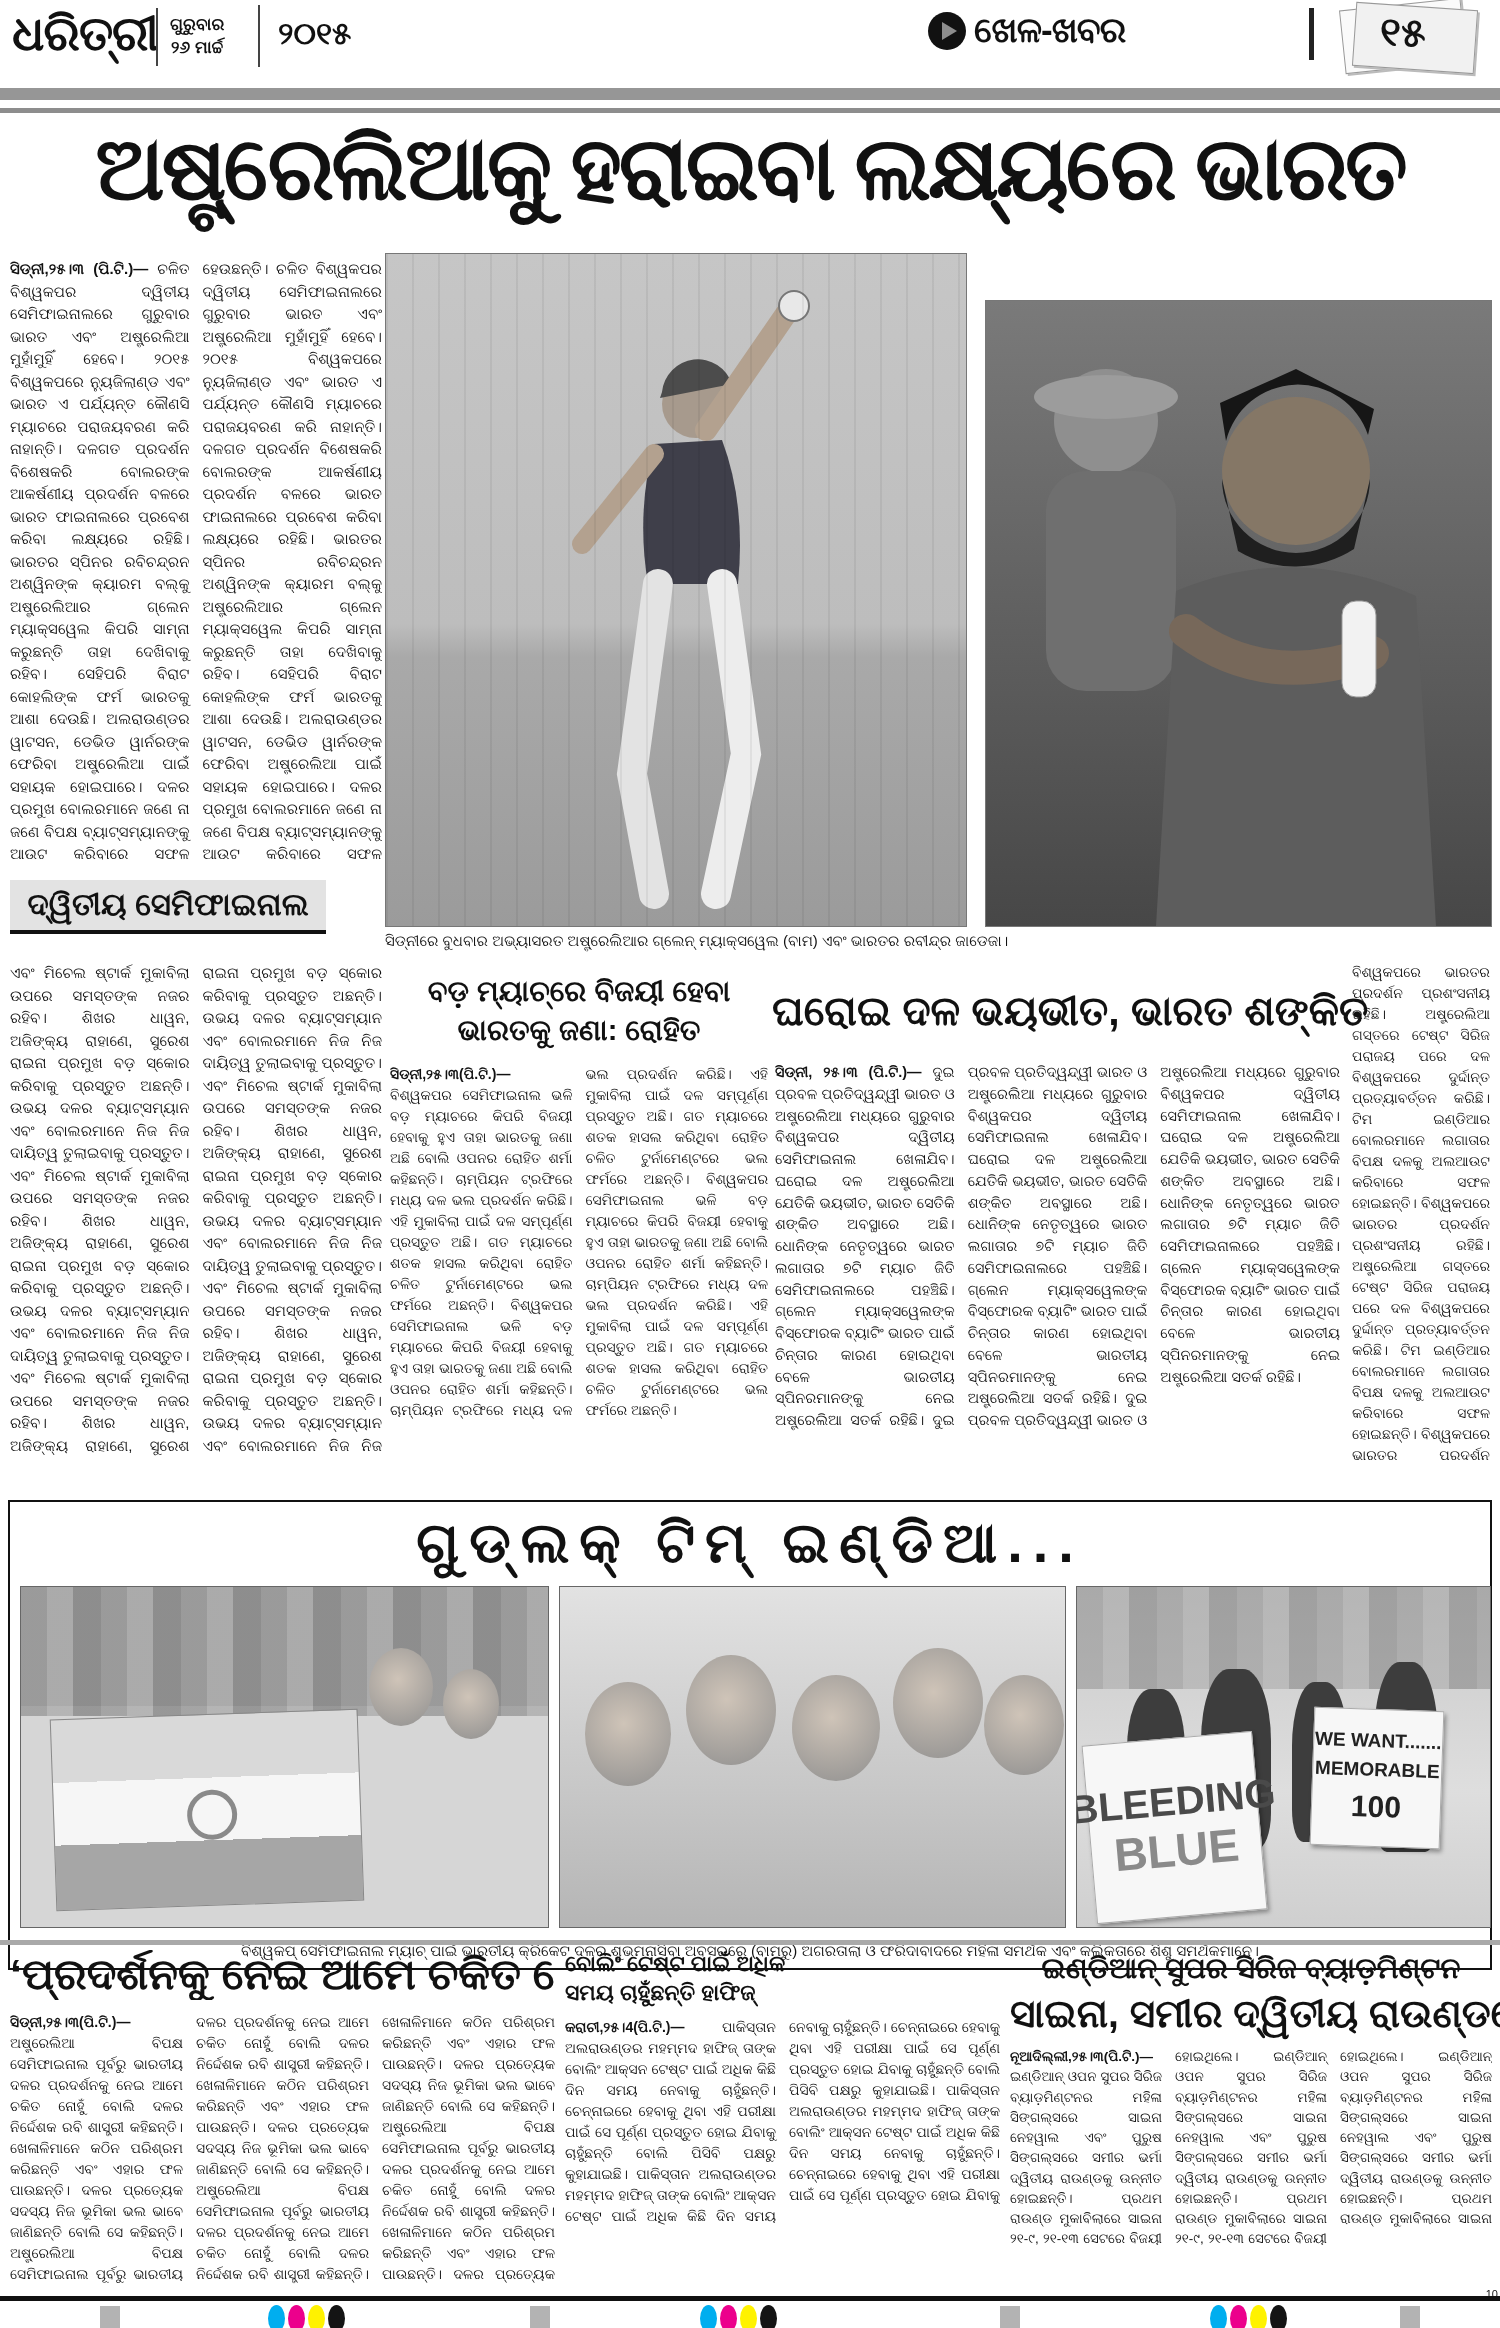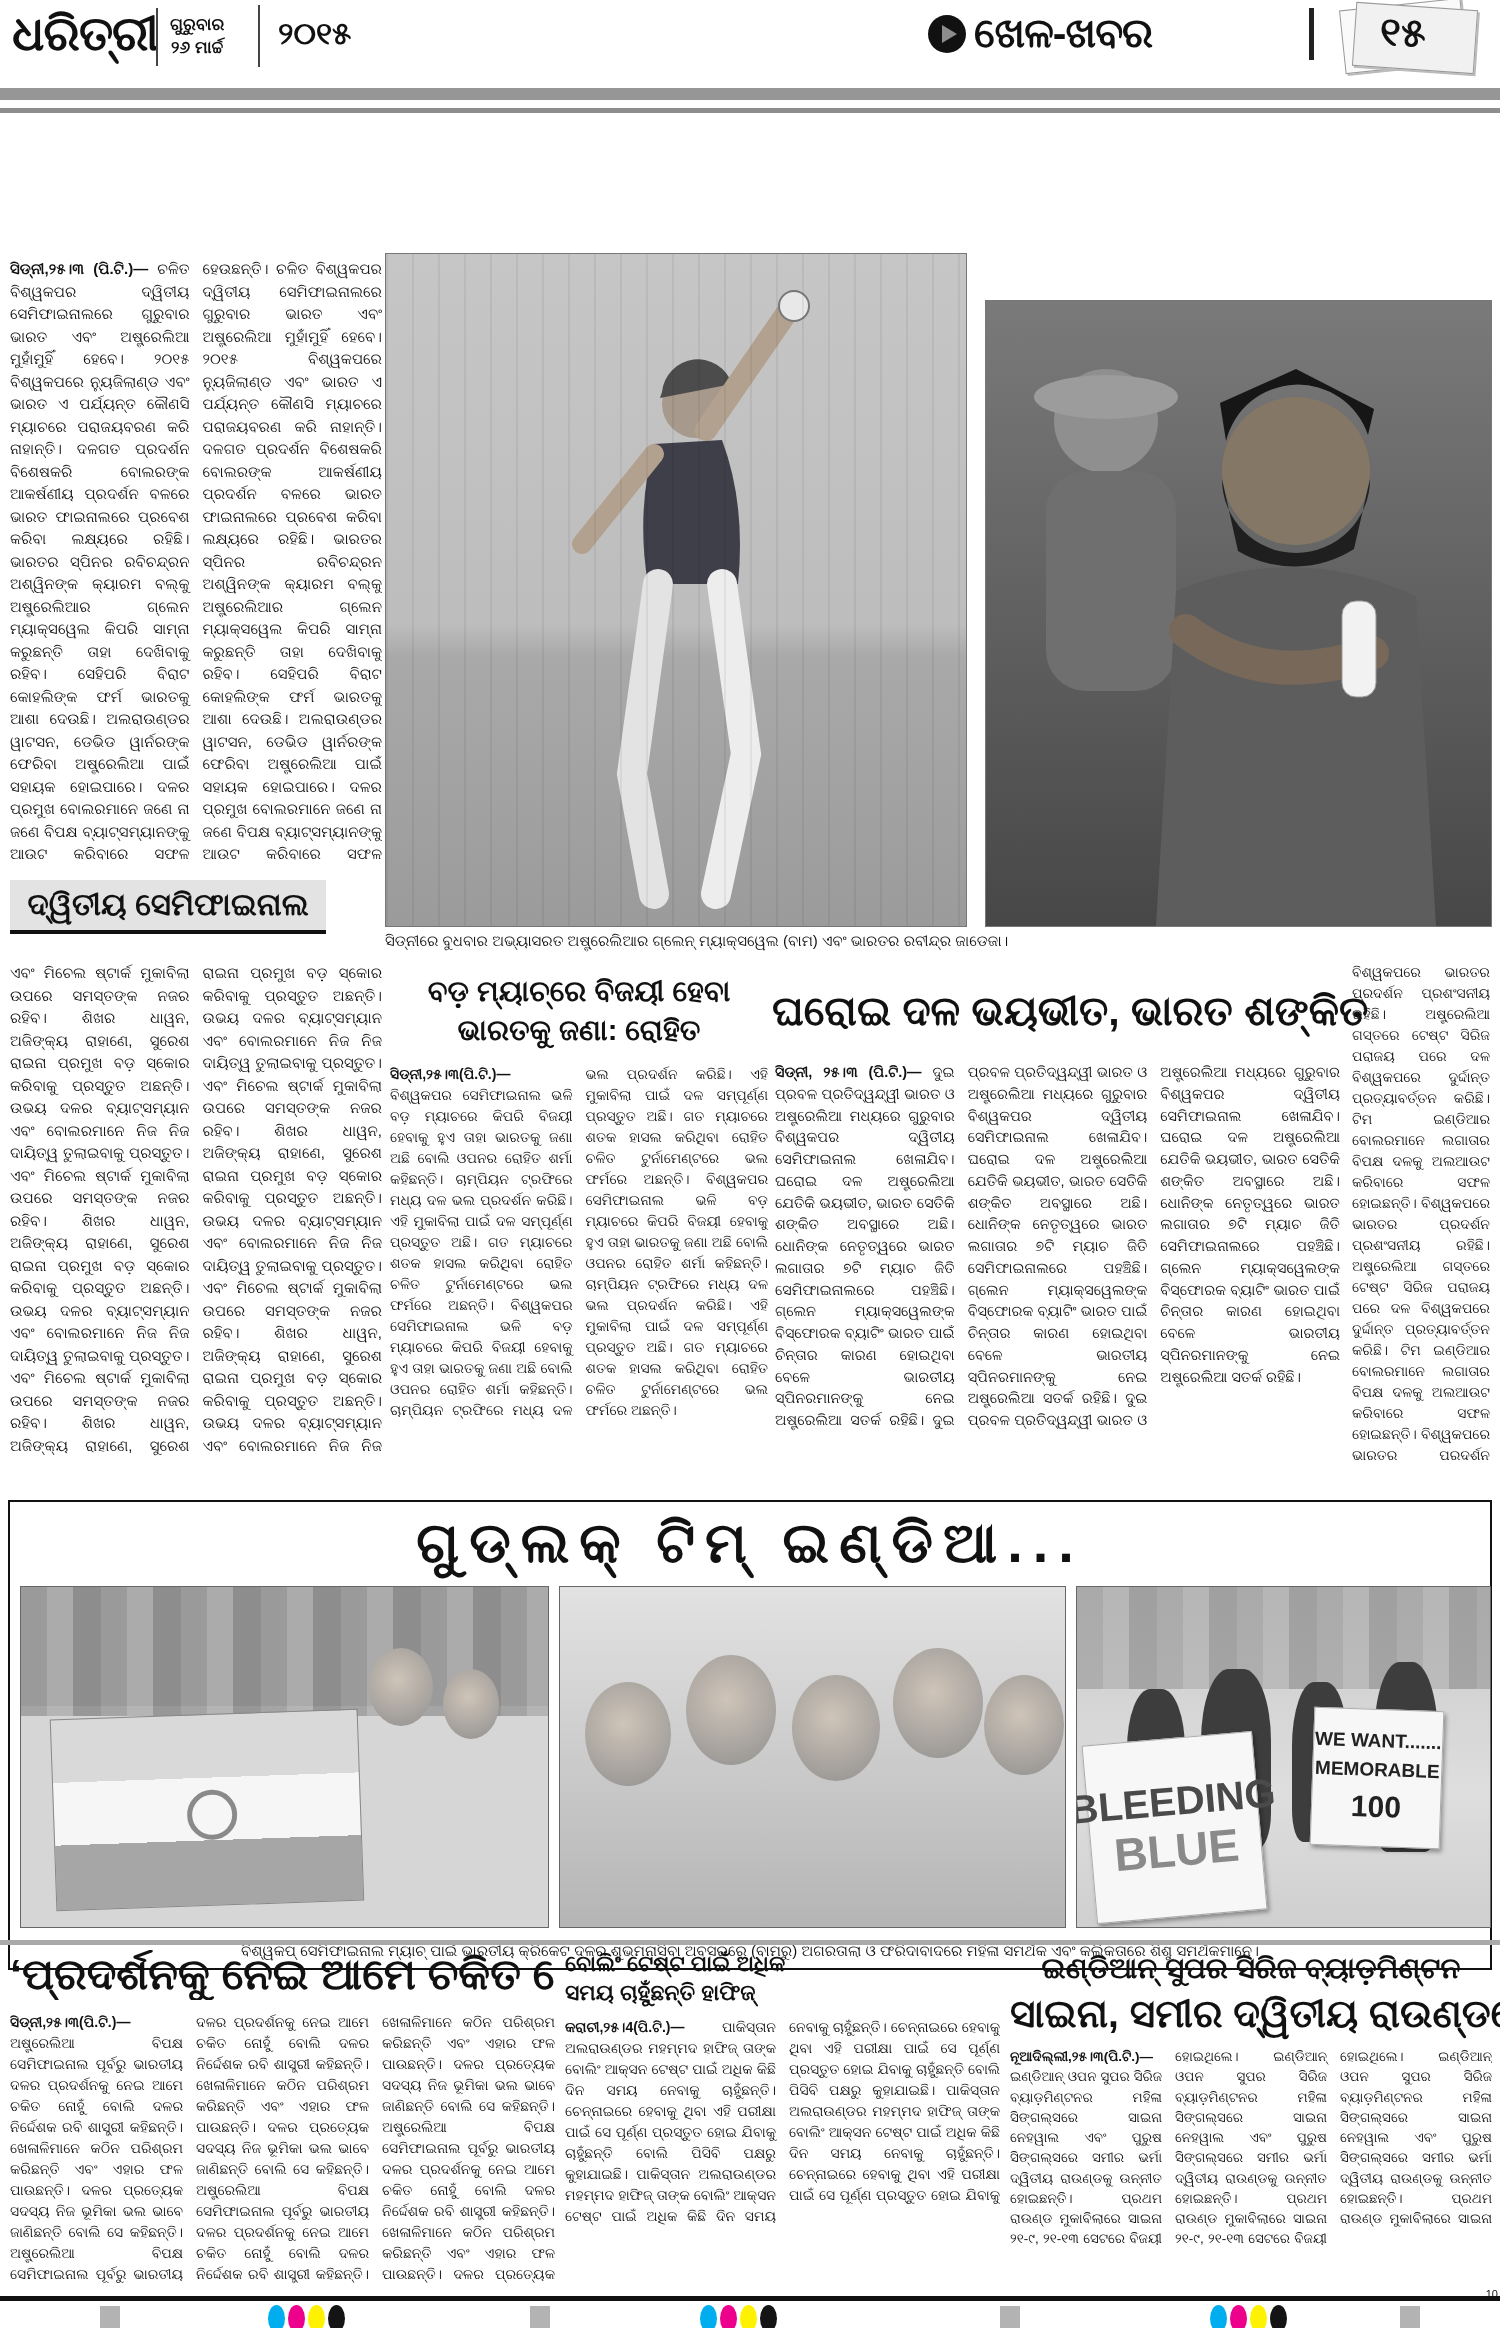--- a/index.html
+++ b/index.html
@@ -9,21 +9,21 @@
   .jtext{text-align:justify;line-height:1.5;overflow:hidden;}
   .dl{font-weight:bold;}
   
   .paper-name{left:12px;top:6px;font-size:48px;font-weight:800;letter-spacing:-1px;}
   .mh-div{width:2px;background:#444;}
   .mh-day{left:170px;top:14px;font-size:17px;font-weight:bold;line-height:1.35;text-align:center;}
   .mh-year{left:278px;top:16px;font-size:31px;font-weight:bold;}
   .section-wrap{left:928px;top:10px;display:flex;align-items:center;gap:8px;}
   .play-circle{width:38px;height:38px;border-radius:50%;background:#111;display:inline-flex;align-items:center;justify-content:center;}
   .play-tri{width:0;height:0;border-top:9px solid transparent;border-bottom:9px solid transparent;border-left:15px solid #8d8d8d;margin-left:4px;}
-  .section-title{font-size:41px;font-weight:800;letter-spacing:-1px;}
+  .section-title{font-size:35px;font-weight:800;letter-spacing:-1px;}
   .section-bar{left:1309px;top:8px;width:5px;height:52px;background:#222;}
   .pgcorner{left:1332px;top:0px;width:156px;height:74px;}
   .pg-sheet{position:absolute;background:#fafafa;border:1px solid #999;box-shadow:2px 2px 0 #bbb;}
   .pg-s1{left:10px;top:4px;width:120px;height:62px;transform:rotate(-6deg);}
   .pg-s2{left:22px;top:6px;width:120px;height:62px;transform:rotate(4deg);background:#f1f1f1;}
   .pg-num{position:absolute;left:48px;top:10px;font-size:40px;font-weight:800;transform:rotate(3deg);}
   .rule1{left:0;right:0;top:88px;height:12px;background:#969696;}
   .rule2{left:0;right:0;top:108px;height:5px;background:#8d8d8d;}
   
   .headline{left:0;right:0;top:118px;text-align:center;font-size:88px;font-weight:800;letter-spacing:-3px;white-space:nowrap;}
@@ -109,20 +109,21 @@
   <div class="abs section-bar"></div>
   <div class="abs pgcorner">
     <div class="pg-sheet pg-s1"></div>
     <div class="pg-sheet pg-s2"></div>
     <div class="pg-num">୧୫</div>
   </div>
 
   <div class="abs rule1"></div>
   <div class="abs rule2"></div>
 
+  <div class="abs headline">ଅଷ୍ଟ୍ରେଲିଆକୁ ହରାଇବା ଲକ୍ଷ୍ୟରେ ଭାରତ</div>
 
   <div class="abs lead-cols jtext">
     <b class="dl">ସିଡ୍‌ନୀ,୨୫।୩ (ପି.ଟି.)—</b>
     <span>ଚଳିତ ବିଶ୍ୱକପର ଦ୍ୱିତୀୟ ସେମିଫାଇନାଲରେ ଗୁରୁବାର ଭାରତ ଏବଂ ଅଷ୍ଟ୍ରେଲିଆ ମୁହାଁମୁହିଁ ହେବେ। ୨୦୧୫ ବିଶ୍ୱକପରେ ନ୍ୟୁଜିଲାଣ୍ଡ ଏବଂ ଭାରତ ଏ ପର୍ଯ୍ୟନ୍ତ କୌଣସି ମ୍ୟାଚରେ ପରାଜୟବରଣ କରି ନାହାନ୍ତି। ଦଳଗତ ପ୍ରଦର୍ଶନ ବିଶେଷକରି ବୋଲରଙ୍କ ଆକର୍ଷଣୀୟ ପ୍ରଦର୍ଶନ ବଳରେ ଭାରତ ଫାଇନାଲରେ ପ୍ରବେଶ କରିବା ଲକ୍ଷ୍ୟରେ ରହିଛି। ଭାରତର ସ୍ପିନର ରବିଚନ୍ଦ୍ରନ ଅଶ୍ୱିନଙ୍କ କ୍ୟାରମ ବଲ୍‌କୁ ଅଷ୍ଟ୍ରେଲିଆର ଗ୍ଲେନ ମ୍ୟାକ୍ସୱେଲ କିପରି ସାମ୍ନା କରୁଛନ୍ତି ତାହା ଦେଖିବାକୁ ରହିବ। ସେହିପରି ବିରାଟ କୋହଲିଙ୍କ ଫର୍ମ ଭାରତକୁ ଆଶା ଦେଉଛି। ଅଲରାଉଣ୍ଡର ୱାଟସନ, ଡେଭିଡ ୱାର୍ନରଙ୍କ ଫେରିବା ଅଷ୍ଟ୍ରେଲିଆ ପାଇଁ ସହାୟକ ହୋଇପାରେ। ଦଳର ପ୍ରମୁଖ ବୋଲରମାନେ ଜଣେ ନା ଜଣେ ବିପକ୍ଷ ବ୍ୟାଟ୍ସମ୍ୟାନଙ୍କୁ ଆଉଟ କରିବାରେ ସଫଳ ହେଉଛନ୍ତି। ଚଳିତ ବିଶ୍ୱକପର ଦ୍ୱିତୀୟ ସେମିଫାଇନାଲରେ ଗୁରୁବାର ଭାରତ ଏବଂ ଅଷ୍ଟ୍ରେଲିଆ ମୁହାଁମୁହିଁ ହେବେ। ୨୦୧୫ ବିଶ୍ୱକପରେ ନ୍ୟୁଜିଲାଣ୍ଡ ଏବଂ ଭାରତ ଏ ପର୍ଯ୍ୟନ୍ତ କୌଣସି ମ୍ୟାଚରେ ପରାଜୟବରଣ କରି ନାହାନ୍ତି। ଦଳଗତ ପ୍ରଦର୍ଶନ ବିଶେଷକରି ବୋଲରଙ୍କ ଆକର୍ଷଣୀୟ ପ୍ରଦର୍ଶନ ବଳରେ ଭାରତ ଫାଇନାଲରେ ପ୍ରବେଶ କରିବା ଲକ୍ଷ୍ୟରେ ରହିଛି। ଭାରତର ସ୍ପିନର ରବିଚନ୍ଦ୍ରନ ଅଶ୍ୱିନଙ୍କ କ୍ୟାରମ ବଲ୍‌କୁ ଅଷ୍ଟ୍ରେଲିଆର ଗ୍ଲେନ ମ୍ୟାକ୍ସୱେଲ କିପରି ସାମ୍ନା କରୁଛନ୍ତି ତାହା ଦେଖିବାକୁ ରହିବ। ସେହିପରି ବିରାଟ କୋହଲିଙ୍କ ଫର୍ମ ଭାରତକୁ ଆଶା ଦେଉଛି। ଅଲରାଉଣ୍ଡର ୱାଟସନ, ଡେଭିଡ ୱାର୍ନରଙ୍କ ଫେରିବା ଅଷ୍ଟ୍ରେଲିଆ ପାଇଁ ସହାୟକ ହୋଇପାରେ। ଦଳର ପ୍ରମୁଖ ବୋଲରମାନେ ଜଣେ ନା ଜଣେ ବିପକ୍ଷ ବ୍ୟାଟ୍ସମ୍ୟାନଙ୍କୁ ଆଉଟ କରିବାରେ ସଫଳ ହେଉଛନ୍ତି। ଚଳିତ ବିଶ୍ୱକପର ଦ୍ୱିତୀୟ ସେମିଫାଇନାଲରେ ଗୁରୁବାର ଭାରତ ଏବଂ ଅଷ୍ଟ୍ରେଲିଆ ମୁହାଁମୁହିଁ ହେବେ। ୨୦୧୫ ବିଶ୍ୱକପରେ ନ୍ୟୁଜିଲାଣ୍ଡ ଏବଂ ଭାରତ ଏ ପର୍ଯ୍ୟନ୍ତ କୌଣସି ମ୍ୟାଚରେ ପରାଜୟବରଣ କରି ନାହାନ୍ତି। ଦଳଗତ ପ୍ରଦର୍ଶନ ବିଶେଷକରି ବୋଲରଙ୍କ ଆକର୍ଷଣୀୟ ପ୍ରଦର୍ଶନ ବଳରେ ଭାରତ ଫାଇନାଲରେ ପ୍ରବେଶ କରିବା ଲକ୍ଷ୍ୟରେ ରହିଛି। ଭାରତର ସ୍ପିନର ରବିଚନ୍ଦ୍ରନ ଅଶ୍ୱିନଙ୍କ କ୍ୟାରମ ବଲ୍‌କୁ ଅଷ୍ଟ୍ରେଲିଆର ଗ୍ଲେନ ମ୍ୟାକ୍ସୱେଲ କିପରି ସାମ୍ନା କରୁଛନ୍ତି ତାହା ଦେଖିବାକୁ ରହିବ। ସେହିପରି ବିରାଟ କୋହଲିଙ୍କ ଫର୍ମ ଭାରତକୁ ଆଶା ଦେଉଛି। ଅଲରାଉଣ୍ଡର ୱାଟସନ, ଡେଭିଡ ୱାର୍ନରଙ୍କ ଫେରିବା ଅଷ୍ଟ୍ରେଲିଆ ପାଇଁ ସହାୟକ ହୋଇପାରେ। ଦଳର ପ୍ରମୁଖ ବୋଲରମାନେ ଜଣେ ନା ଜଣେ ବିପକ୍ଷ ବ୍ୟାଟ୍ସମ୍ୟାନଙ୍କୁ ଆଉଟ କରିବାରେ ସଫଳ ହେଉଛନ୍ତି।</span>
   </div>
 
   <div class="abs subbanner">ଦ୍ୱିତୀୟ ସେମିଫାଇନାଲ</div>
 
   <div class="abs photoA">
     <div class="netlines"></div>

